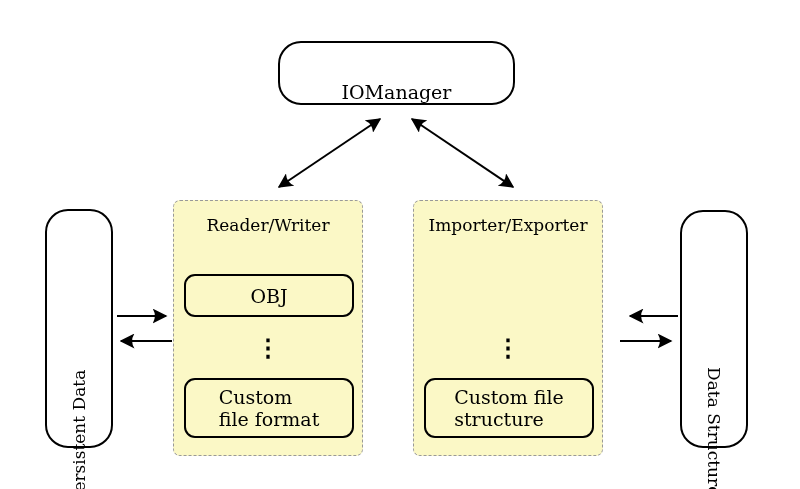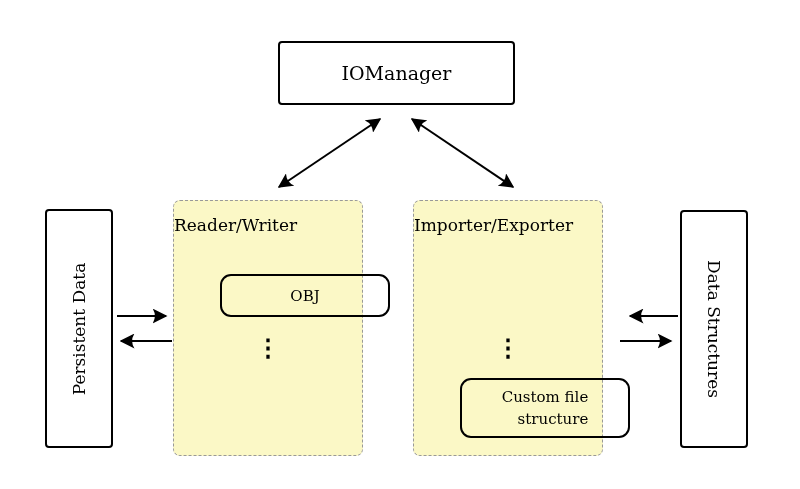--- a/index.html
+++ b/index.html
@@ -16,23 +16,23 @@
   .arrows-layer {
     position: absolute;
     left: 0; top: 0;
     width: 800px; height: 489px;
     pointer-events: none;
   }
   .node {
     position: absolute;
     background: #ffffff;
     border: 2.5px solid #000;
-    border-radius: 4px;
+    border-radius: 23px;
     display: flex;
-    align-items: center;
+    align-items: flex-end;
     justify-content: center;
     text-align: center;
   }
   .node-iomanager {
     left: 278px; top: 41px;
     width: 237px; height: 64px;
     font-size: 19px;
   }
   .vert-node {
     font-size: 17px;
@@ -53,38 +53,37 @@
     background: #fbf8c6;
     border: 1.6px dashed #999999;
     border-radius: 7px;
   }
   .group-left { left: 173px; }
   .group-right { left: 413px; }
   .group-title {
     position: absolute;
     left: 0; top: 14px;
     width: 100%;
-    text-align: left;
+    text-align: center;
     font-size: 17px;
   }
   .inner-box {
     position: absolute;
     left: 10px;
     width: 170px;
     background: transparent;
     border: 2.5px solid #000;
     border-radius: 11px;
     display: flex;
     align-items: center;
     justify-content: center;
-    text-align: right;
-    font-size: 15px;
+    text-align: left;
+    font-size: 19px;
     line-height: 22px;
     white-space: pre-line;
-    margin-left: 36px;
   }
   .inner-top { top: 73px; height: 43px; }
   .inner-bottom { top: 177px; height: 60px; }
   .vdots {
     position: absolute;
     left: 0; top: 131px;
     width: 100%;
     text-align: center;
     font-size: 24px;
     line-height: 32px;
@@ -119,20 +118,22 @@
   </div>
 
   <div class="node vert-node node-datastruct">
     <span class="vlabel">Data Structures</span>
   </div>
 
   <div class="group group-left">
     <div class="group-title">Reader/Writer</div>
     <div class="inner-box inner-top">OBJ</div>
     <div class="vdots">⋮</div>
+    <div class="inner-box inner-bottom">Custom
+file format</div>
   </div>
 
   <div class="group group-right">
     <div class="group-title">Importer/Exporter</div>
     <div class="vdots">⋮</div>
     <div class="inner-box inner-bottom">Custom file
 structure</div>
   </div>
 
 </div>

